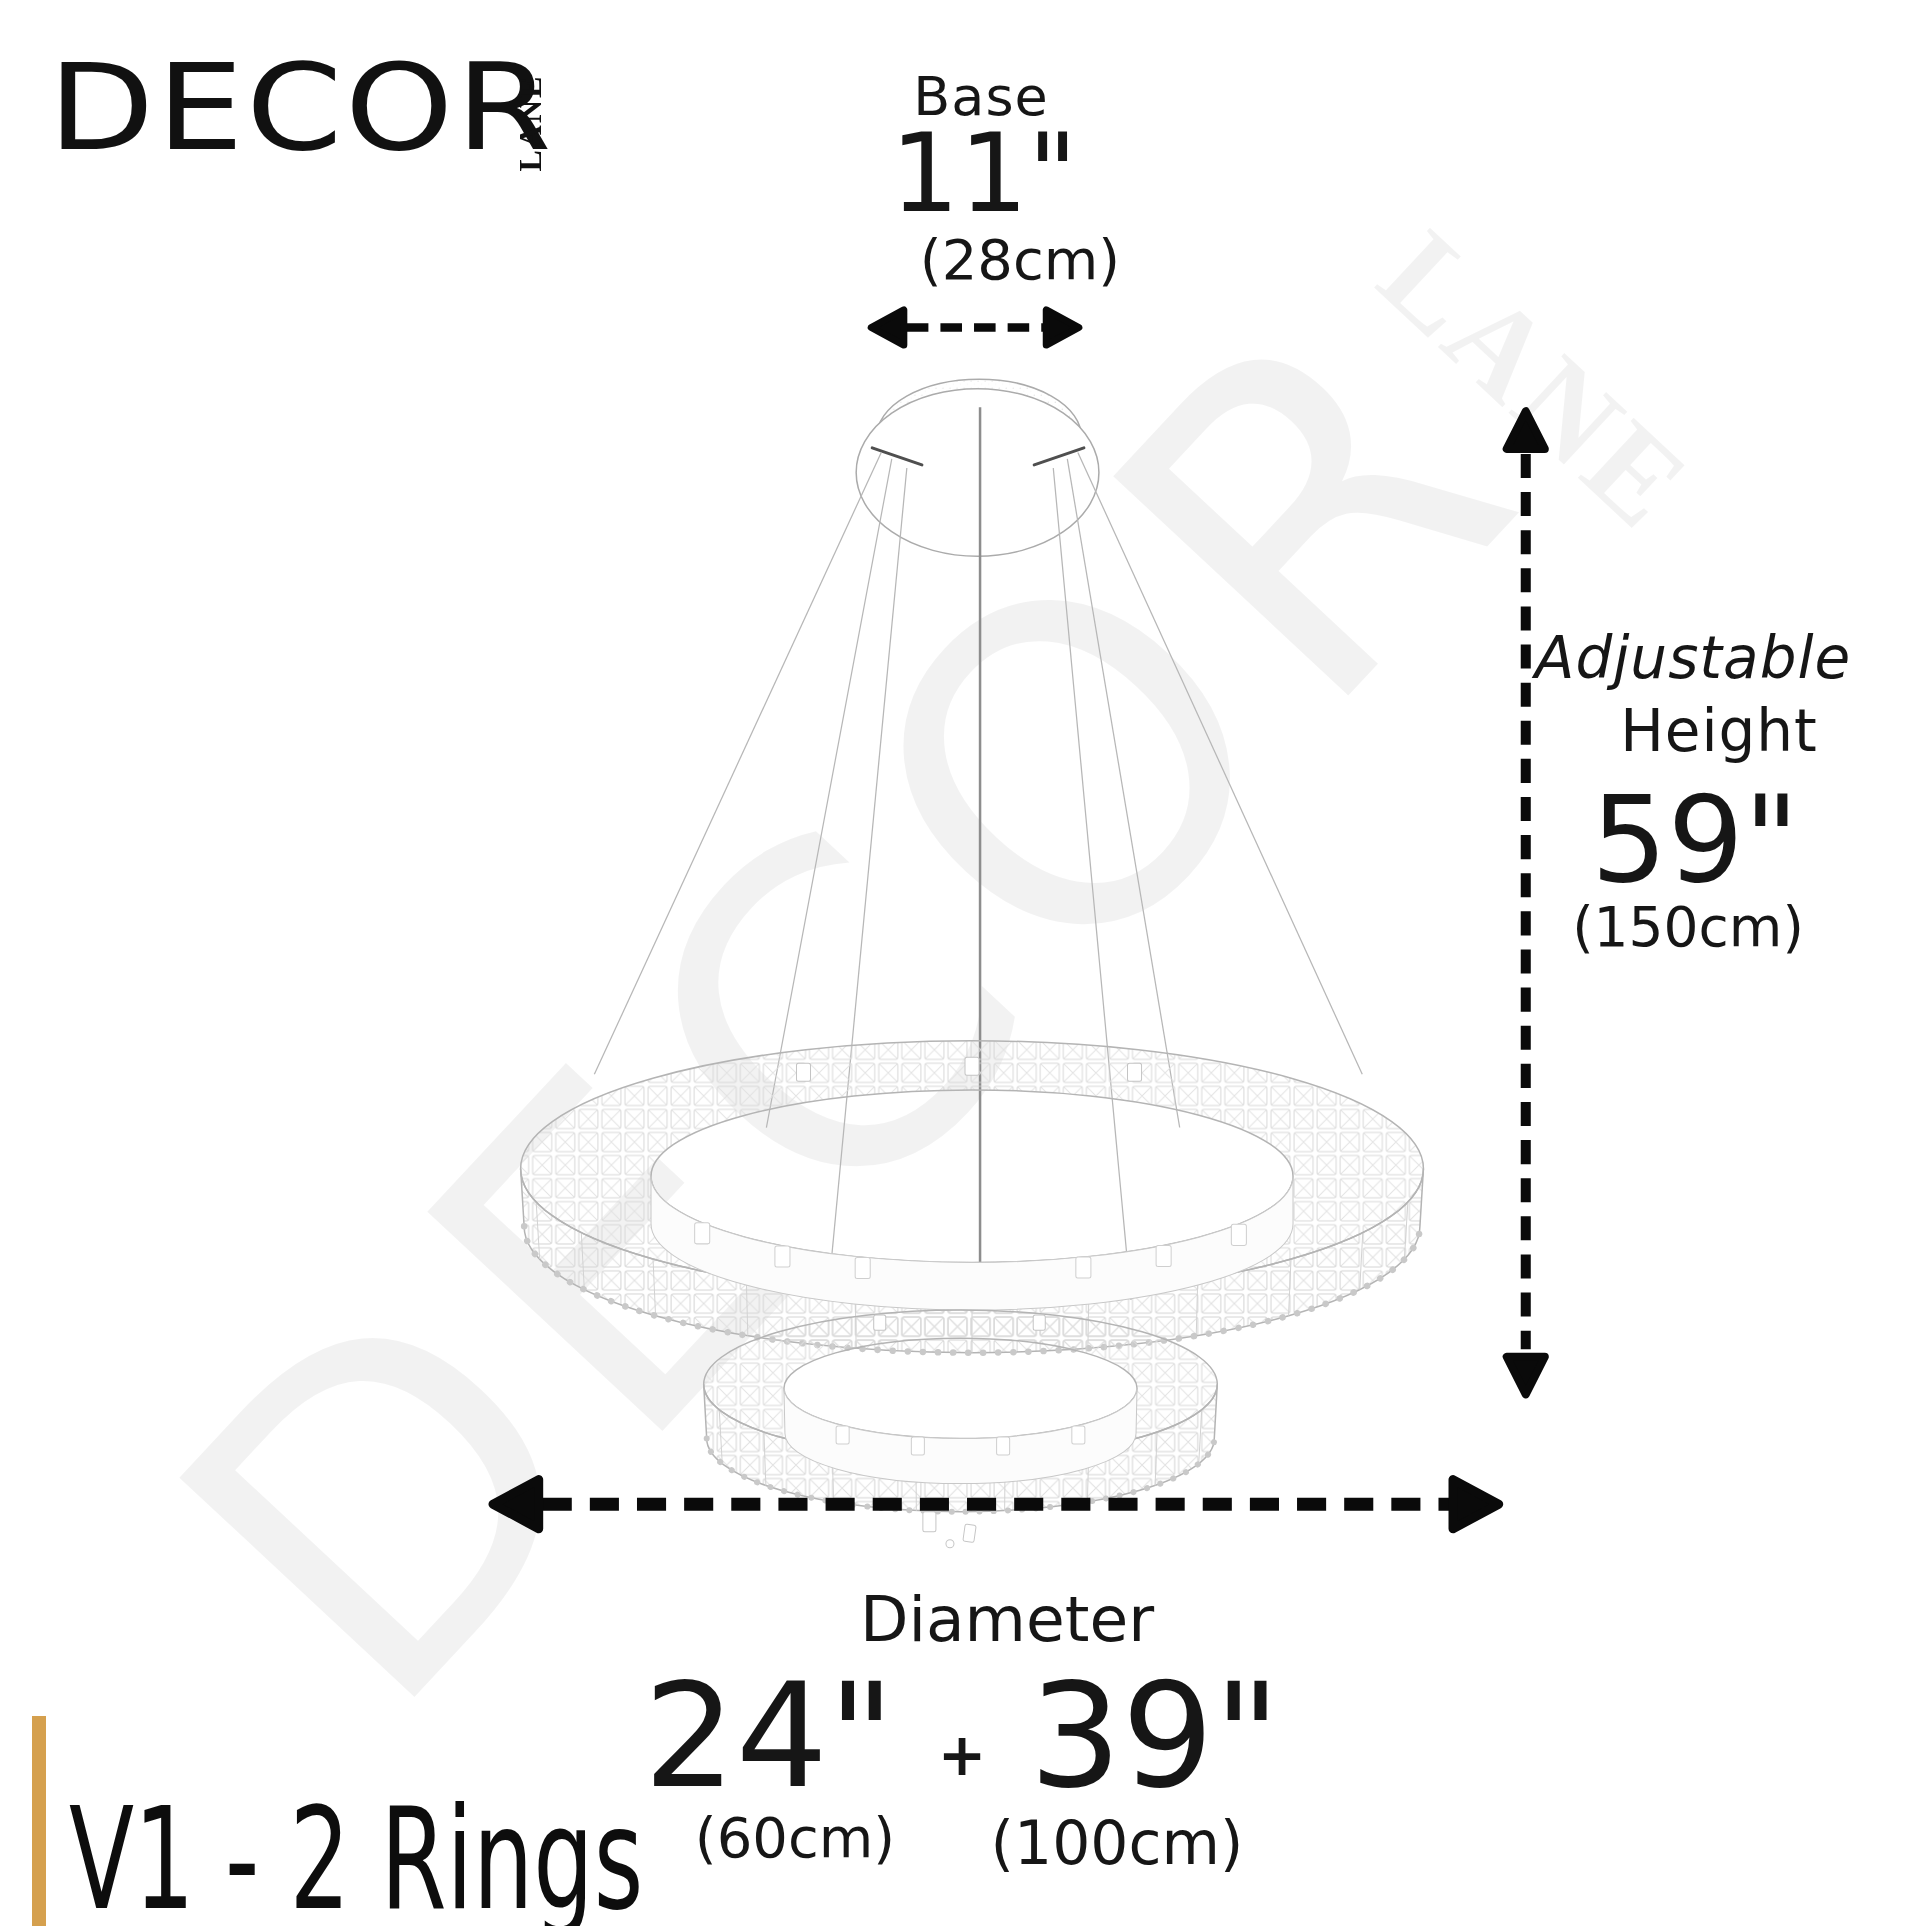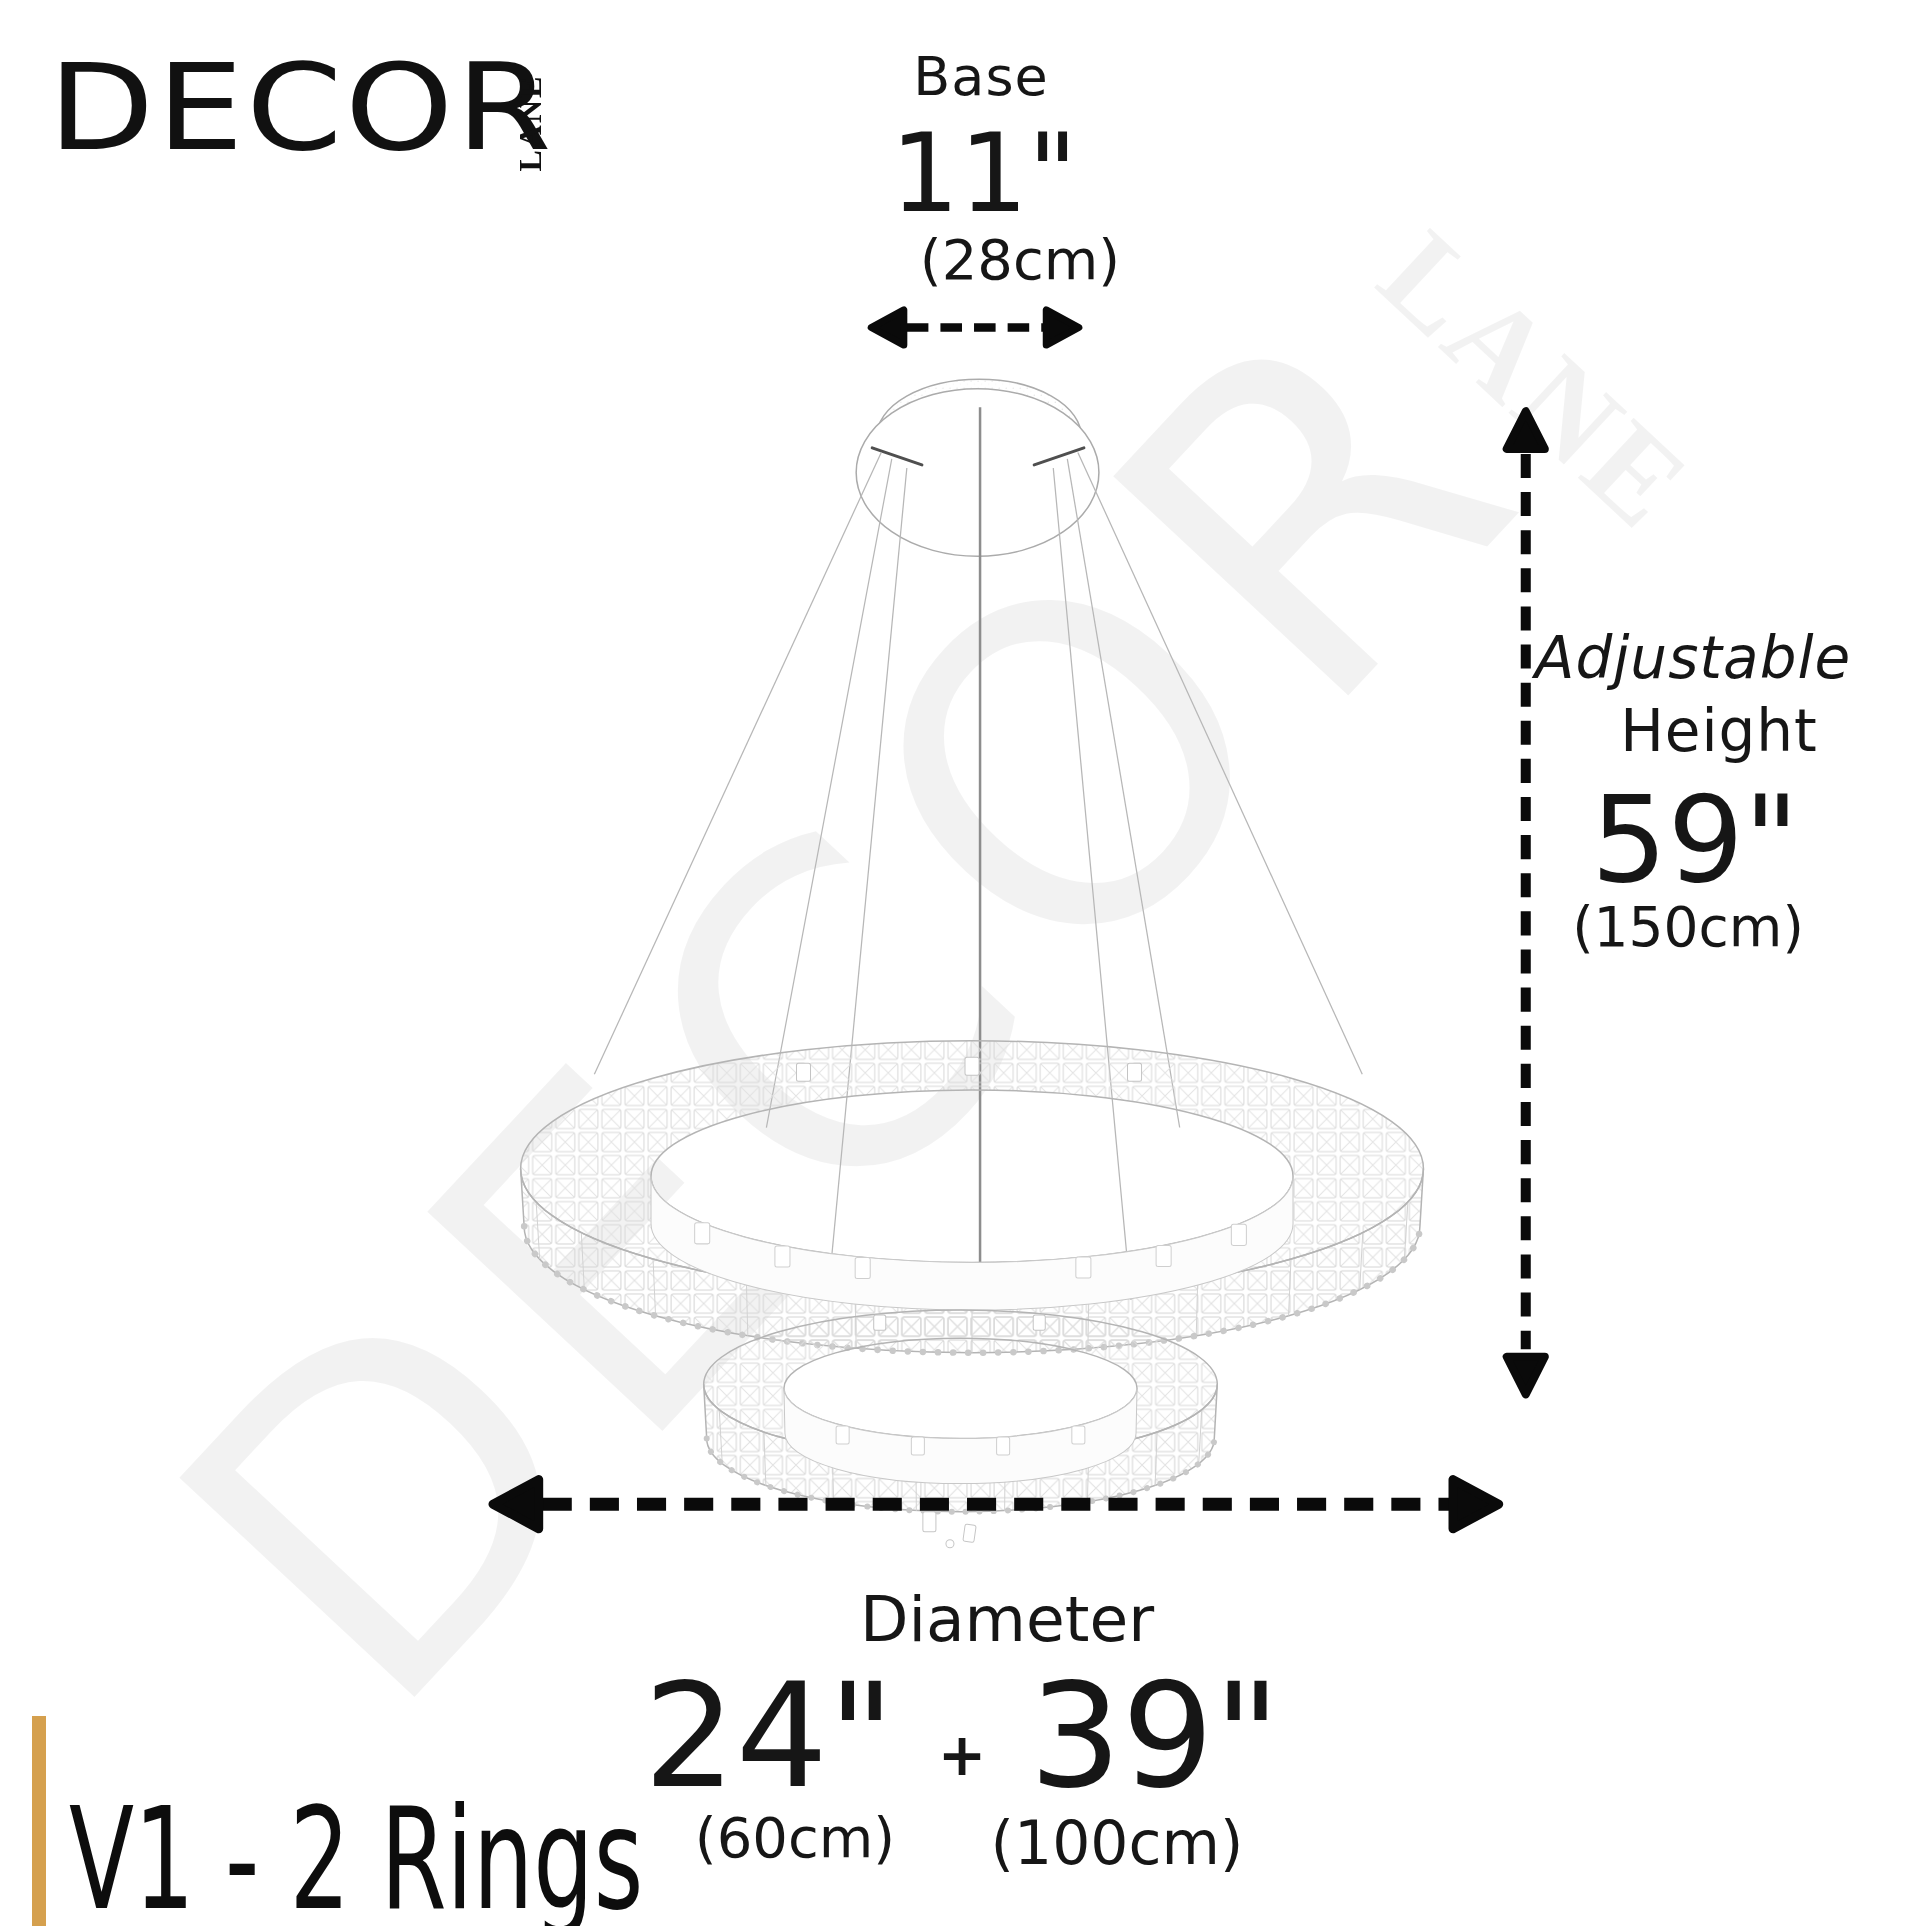--- a/index.html
+++ b/index.html
@@ -27,21 +27,21 @@
   .logo-lane{position:absolute;left:436px;top:65px;font-size:32px;letter-spacing:2px;
       font-family:"Liberation Serif","DejaVu Serif",serif;font-weight:700;color:#111;
       transform:rotate(-90deg);transform-origin:center center;width:90px;
       text-align:center;top:60px;left:437px;}
 
   
   .t-label{font-size:54px;font-weight:500;letter-spacing:1px;}
   .t-big{font-size:108px;font-weight:500;}
   .t-metric{font-size:56px;font-weight:400;}
 
-  .base-label{left:981px;top:76px;}
+  .base-label{left:981px;top:96px;}
   .base-inches{left:984px;top:173px;}
   .base-metric{left:1020px;top:259px;}
 
   .adj-1{left:1693px;top:658px;font-size:58px;font-style:italic;}
   .adj-2{left:1699px;top:731px;font-size:58px;margin-left:20px;}
   .adj-inches{left:1695px;top:839px;font-size:120px;font-weight:500;}
   .adj-metric{left:1688px;top:927px;font-size:55px;}
 
   .dia-label{left:968px;top:1619px;font-size:63px;font-weight:500;margin-left:39px;}
   .dia-row{left:962px;top:1735px;display:flex;align-items:center;gap:43px;

